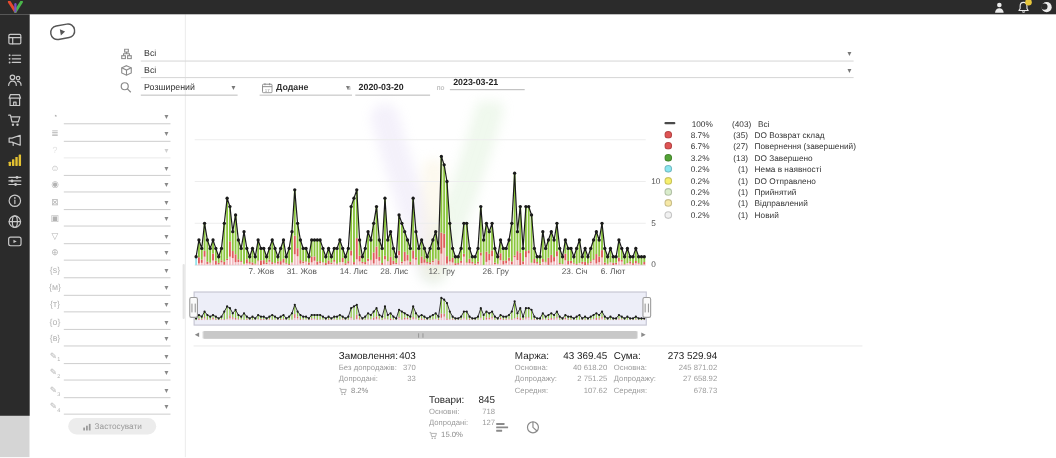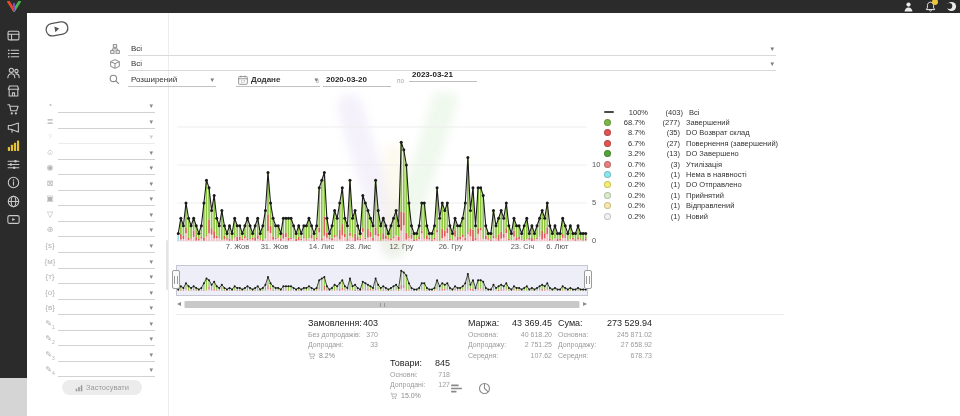--- a/index.html
+++ b/index.html
@@ -984,48 +984,36 @@
     </div>
 
   <div class="legend" id="legend">
       <div class="lg-row">
         <span class="lg-line" style="background: rgb(74, 74, 74);"></span>
         <span class="lg-pct">100%</span>
         <span class="lg-cnt">(403)</span>
         <span class="lg-lbl">Всі</span>
       </div>
       <div class="lg-row">
-        <span class="lg-sw" style="background: rgb(122, 182, 72);"></span>
-        <span class="lg-pct">68.7%</span>
-        <span class="lg-cnt">(277)</span>
-        <span class="lg-lbl">Завершений</span>
-      </div>
-      <div class="lg-row">
         <span class="lg-sw" style="background: rgb(223, 84, 84);"></span>
         <span class="lg-pct">8.7%</span>
         <span class="lg-cnt">(35)</span>
         <span class="lg-lbl">DO Возврат склад</span>
       </div>
       <div class="lg-row">
         <span class="lg-sw" style="background: rgb(223, 84, 84);"></span>
         <span class="lg-pct">6.7%</span>
         <span class="lg-cnt">(27)</span>
         <span class="lg-lbl">Повернення (завершений)</span>
       </div>
       <div class="lg-row">
         <span class="lg-sw" style="background: rgb(83, 163, 54);"></span>
         <span class="lg-pct">3.2%</span>
         <span class="lg-cnt">(13)</span>
         <span class="lg-lbl">DO Завершено</span>
-      </div>
-      <div class="lg-row">
-        <span class="lg-sw" style="background: rgb(232, 127, 127);"></span>
-        <span class="lg-pct">0.7%</span>
-        <span class="lg-cnt">(3)</span>
-        <span class="lg-lbl">Утилізація</span>
       </div>
       <div class="lg-row">
         <span class="lg-sw" style="background: rgb(139, 230, 240);"></span>
         <span class="lg-pct">0.2%</span>
         <span class="lg-cnt">(1)</span>
         <span class="lg-lbl">Нема в наявності</span>
       </div>
       <div class="lg-row">
         <span class="lg-sw" style="background: rgb(246, 239, 109);"></span>
         <span class="lg-pct">0.2%</span>

